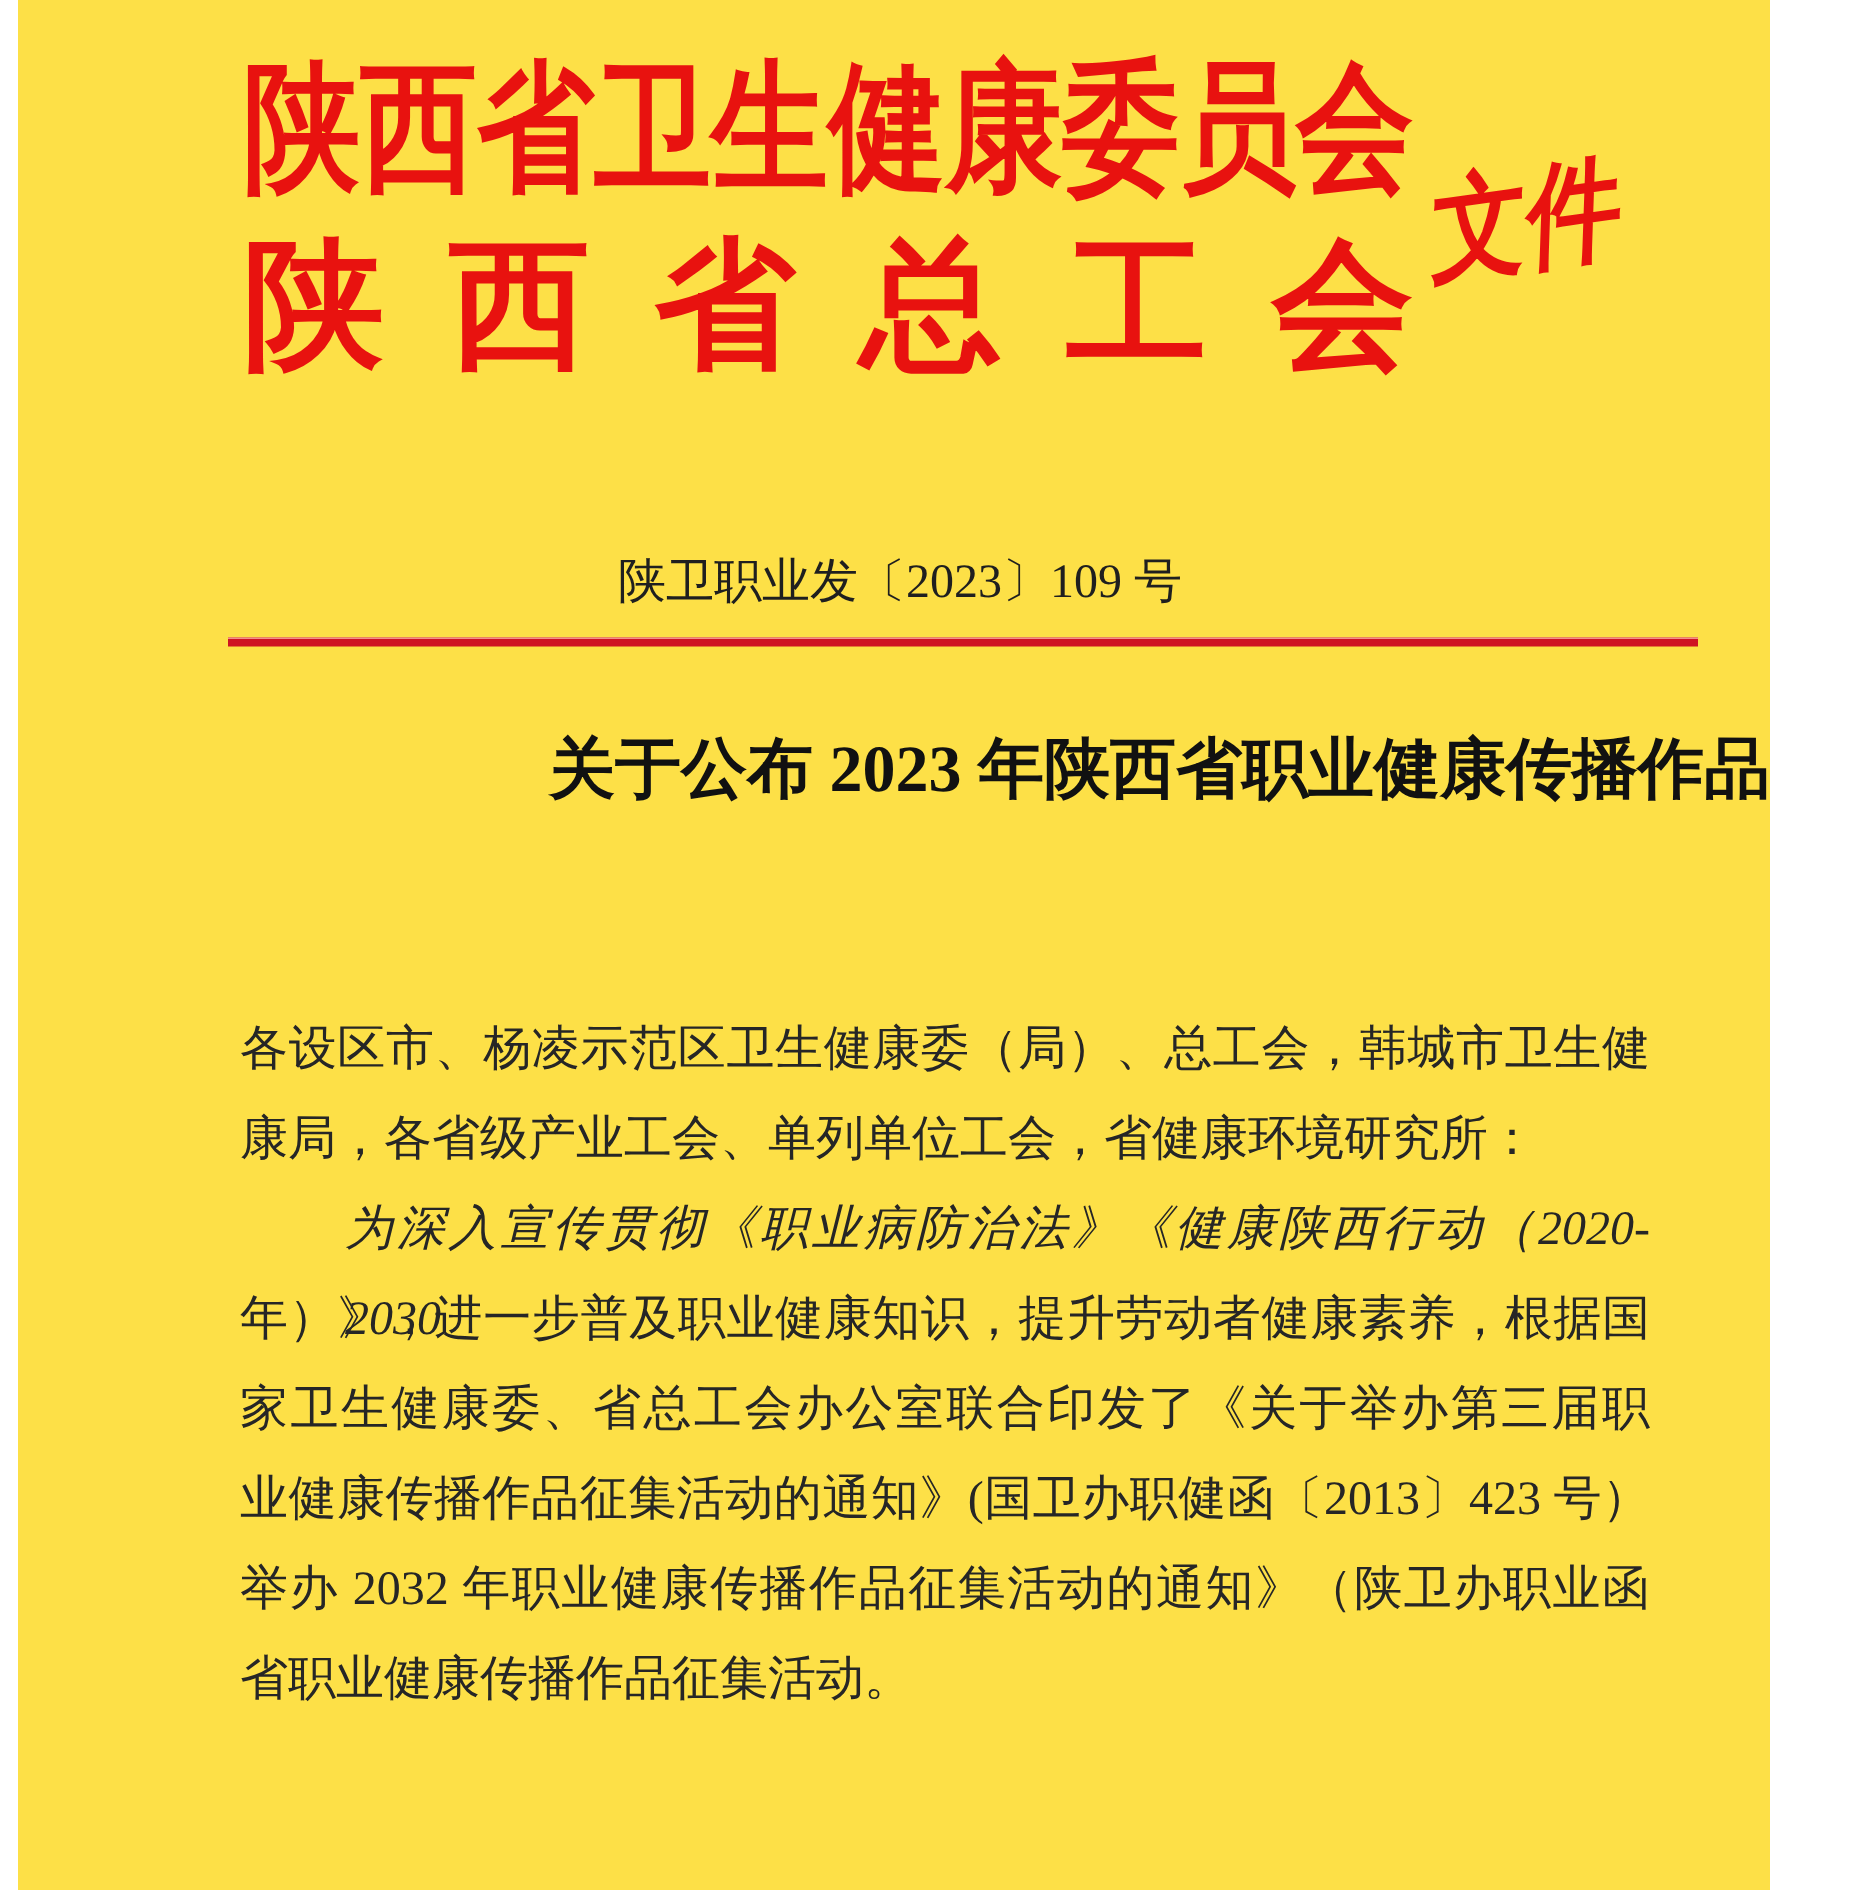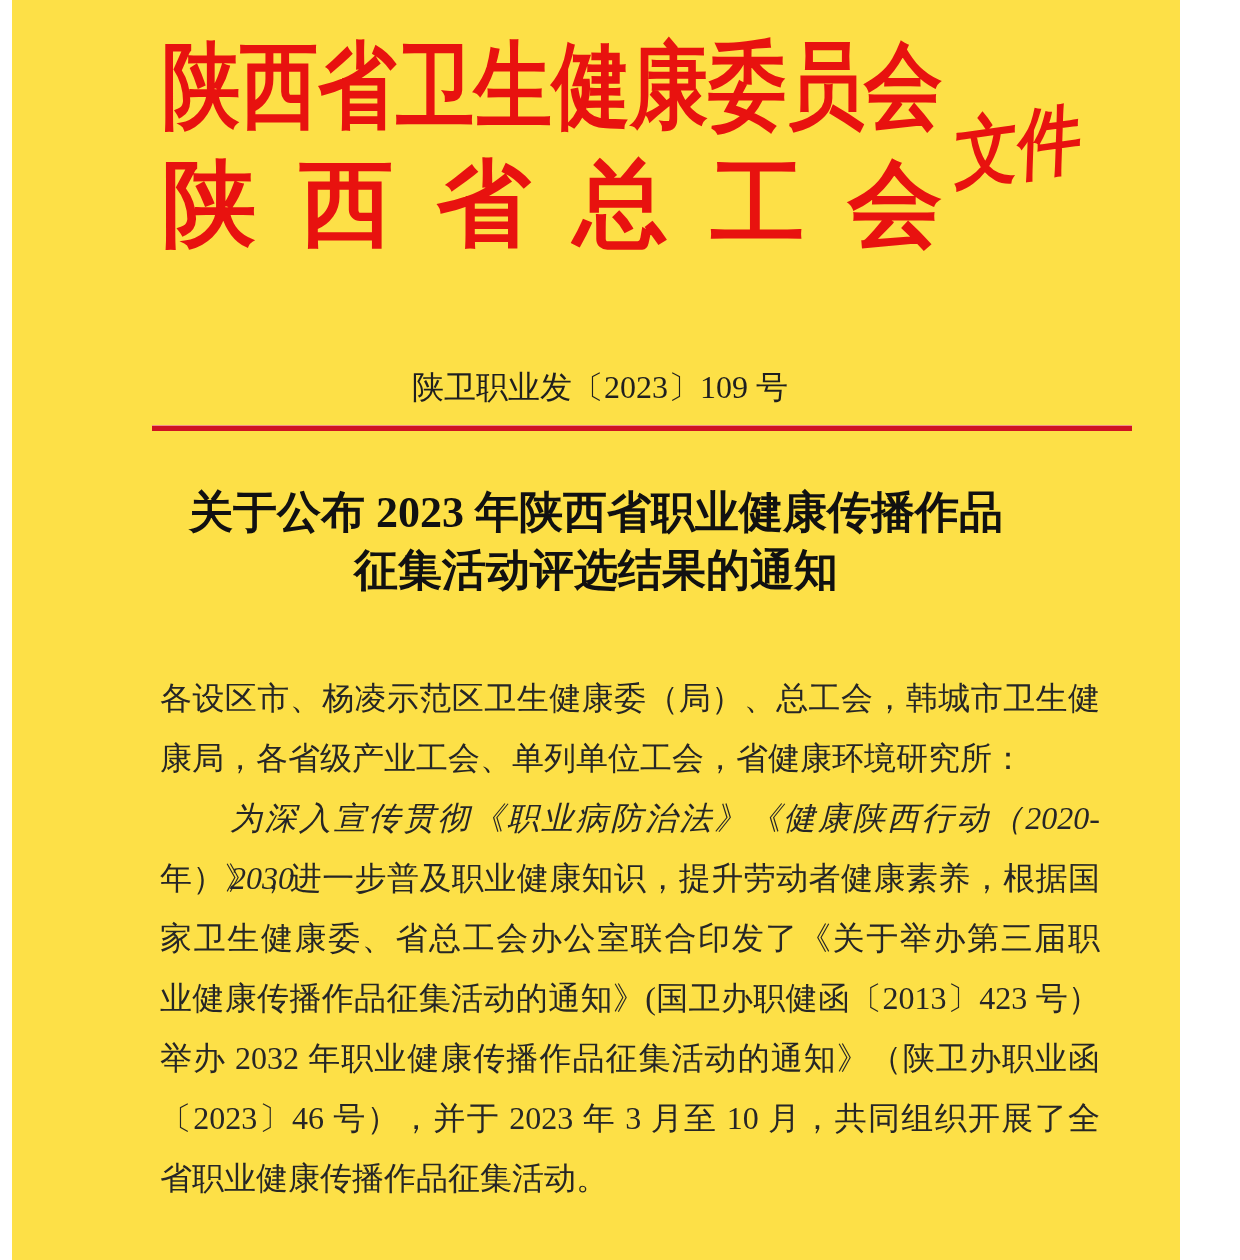--- a/index.html
+++ b/index.html
@@ -75,21 +75,21 @@
     height: 5px;
     background: #cf1322;
     border-top: 1px solid #f0908c;
   }
   
   .doc-title {
     position: absolute;
     left: 0;
     top: 484px;
     width: 100%;
-    text-align: center;
+    text-align: right;
     font-size: 44px;
     line-height: 58px;
     font-weight: 700;
     color: #111111;
     letter-spacing: 0px;
   }
   
   .body-text {
     position: absolute;
     left: 148px;
@@ -130,28 +130,26 @@
   </div>
 
   <div class="doc-label">文件</div>
 
   <div class="ref-number">陕卫职业发〔2023〕109 号</div>
 
   <div class="red-divider"></div>
 
   <div class="doc-title">
     <div>关于公布 2023 年陕西省职业健康传播作品</div>
-    <div>征集活动评选结果的通知</div>
   </div>
 
   <div class="body-text">
     <div class="bline jl">各设区市、杨凌示范区卫生健康委（局）、总工会，韩城市卫生健</div>
     <div class="bline">康局，各省级产业工会、单列单位工会，省健康环境研究所：</div>
     <div class="bline jl ind">为深入宣传贯彻《职业病防治法》《健康陕西行动（2020-2030</div>
     <div class="bline jl">年）》，进一步普及职业健康知识，提升劳动者健康素养，根据国</div>
     <div class="bline jl">家卫生健康委、省总工会办公室联合印发了《关于举办第三届职</div>
     <div class="bline jl">业健康传播作品征集活动的通知》(国卫办职健函〔2013〕423 号）</div>
     <div class="bline jl">举办 2032 年职业健康传播作品征集活动的通知》（陕卫办职业函</div>
-    <div class="bline jl">〔2023〕46 号），并于 2023 年 3 月至 10 月，共同组织开展了全</div>
     <div class="bline">省职业健康传播作品征集活动。</div>
   </div>
 
 </div>
 
 </body></html>

